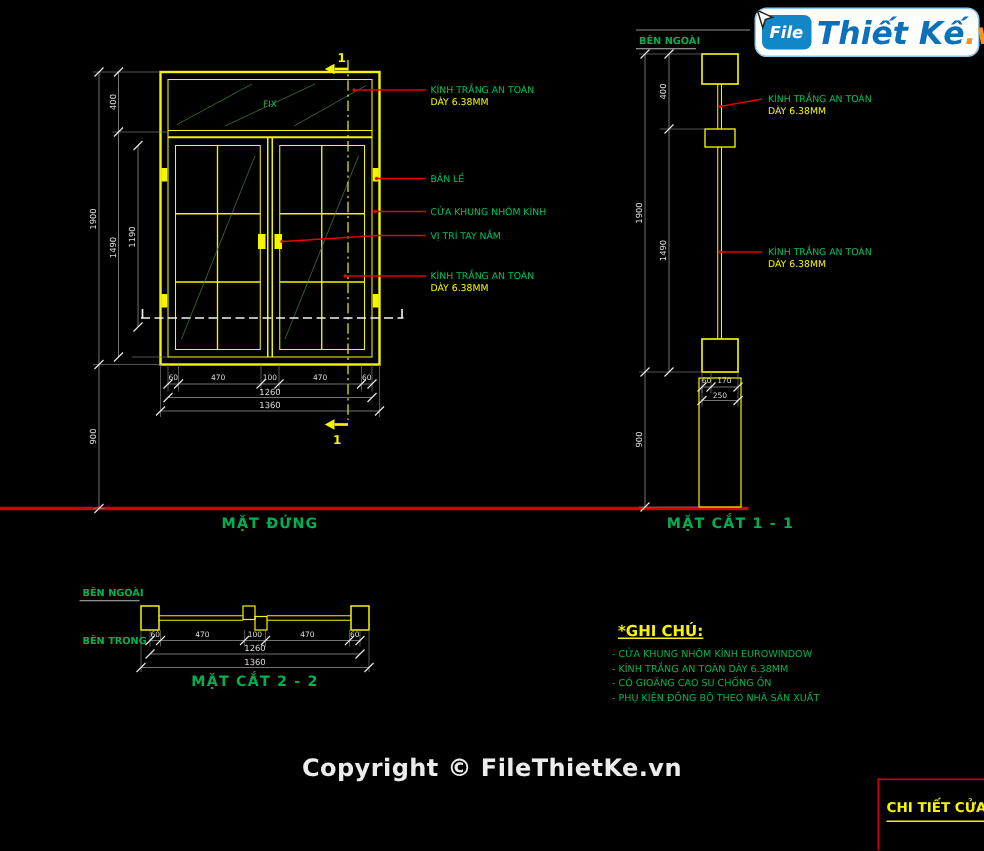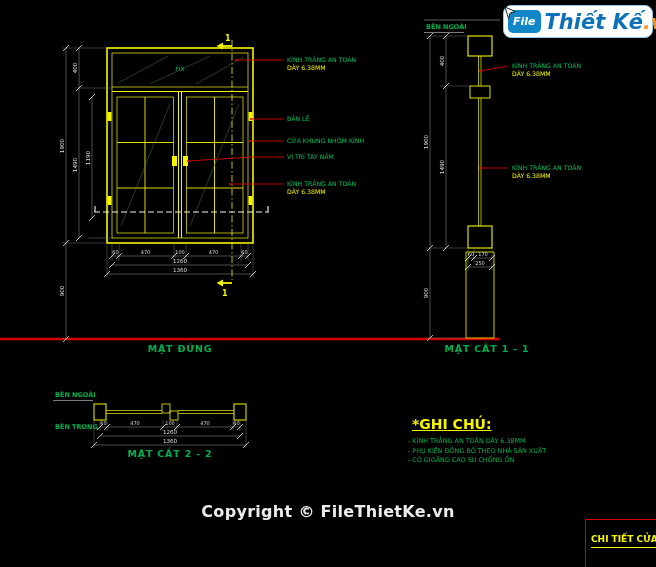--- a/index.html
+++ b/index.html
@@ -23,21 +23,21 @@
   .t-dim5{fill:#dcdcdc;font-size:5px;text-anchor:middle;}
   .t-grn{fill:#00c060;font-size:6.2px;}
   .t-yel{fill:#f5f500;font-size:6.2px;}
   .t-lbl{fill:#00b050;font-size:6.5px;font-weight:bold;}
   .t-title{fill:#00b050;font-size:9.5px;font-weight:bold;text-anchor:middle;letter-spacing:.8px;}
   .t-fix{fill:#00c060;font-size:6px;text-anchor:middle;}
   .t-mark{fill:#f5f500;font-size:8px;font-weight:bold;}
 
   
   .notes{position:absolute;left:408px;top:416px;width:225px;}
-  .notes-title{color:#f5f500;font-size:14px;font-weight:bold;text-decoration:underline;margin:0 0 5px 4px;}
+  .notes-title{color:#f5f500;font-size:10px;font-weight:bold;text-decoration:underline;margin:0 0 5px 4px;}
   .note-line{color:#00b050;font-size:6.4px;line-height:9.6px;white-space:nowrap;}
 
   
   .copyright{
     position:absolute;left:0;top:502px;width:656px;text-align:center;
     color:#ececec;font-size:16px;font-weight:bold;letter-spacing:.3px;
     text-shadow:2px 2px 3px rgba(0,0,0,.95),0 0 2px #000;
   }
 
   
@@ -255,23 +255,24 @@
       <text x="170" y="434" class="t-dim">1260</text>
       <text x="170" y="443" class="t-dim">1360</text>
     </g>
 
     <text x="170" y="457" class="t-title">MẶT CẮT 2 - 2</text>
   </g>
 </svg>
 
 <div class="notes">
   <div class="notes-title">*GHI CHÚ:</div>
+  <div class="note-line">- CỬA KHUNG NHÔM KÍNH EUROWINDOW</div>
   <div class="note-line">- KÍNH TRẮNG AN TOÀN DÀY 6.38MM</div>
+  <div class="note-line">- CÓ GIOĂNG CAO SU CHỐNG ỒN</div>
   <div class="note-line">- PHỤ KIỆN ĐỒNG BỘ THEO NHÀ SẢN XUẤT</div>
-  <div class="note-line">- CÓ GIOĂNG CAO SU CHỐNG ỒN</div>
 </div>
 
 <div class="copyright">Copyright © FileThietKe.vn</div>
 
 <div class="tb-hline"></div>
 <div class="tb-vline"></div>
 <div class="tb-label">CHI TIẾT CỬA S</div>
 
 <div class="logo">
   <span class="logo-badge">File</span>

